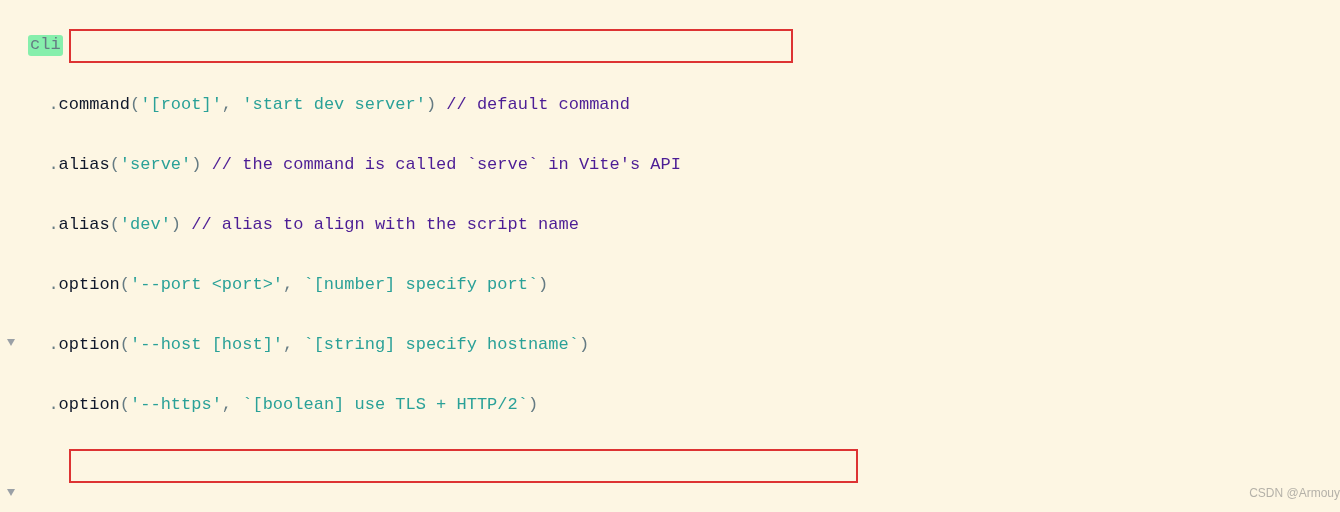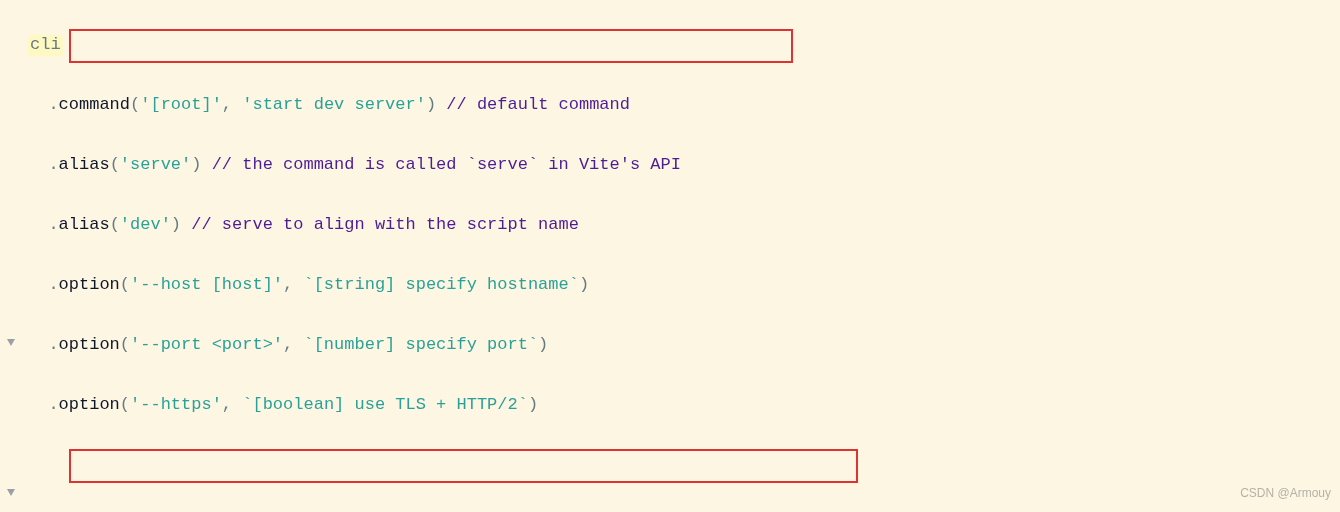--- a/index.html
+++ b/index.html
@@ -58,27 +58,27 @@
   .box2 {
     position: absolute;
     left: 69px;
     top: 449px;
     width: 789px;
     height: 34px;
     border: 2px solid #d33;
     pointer-events: none;
   }
   .hl1 {
-    background: #fef9c3;
+    background: #86efac;
     padding: 0 2px 2px 2px;
     border-radius: 3px;
   }
   .watermark {
     position: absolute;
-    right: 9px;
+    right: 0;
     bottom: 4px;
     font-size: 12px;
     color: rgba(120,120,120,.55);
     font-family: Arial, sans-serif;
   }
 </style>
 </head>
 <body>
 
 <div class="gutter">
@@ -102,23 +102,23 @@
   <div class="gutter-row"></div>
   <div class="gutter-row">
       <span class="chev"></span>
     </div>
 </div>
 
 <div class="code-wrap">
 <div><span class="plain hl1">cli</span></div>
 <div><span class="punc">  .</span><span class="method">command</span><span class="punc">(</span><span class="str">'[root]'</span><span class="punc">, </span><span class="str">'start dev server'</span><span class="punc">)</span><span class="comment"> // default command</span></div>
 <div><span class="punc">  .</span><span class="method">alias</span><span class="punc">(</span><span class="str">'serve'</span><span class="punc">)</span><span class="comment"> // the command is called `serve` in Vite's API</span></div>
-<div><span class="punc">  .</span><span class="method">alias</span><span class="punc">(</span><span class="str">'dev'</span><span class="punc">)</span><span class="comment"> // serve to align with the script name</span></div>
+<div><span class="punc">  .</span><span class="method">alias</span><span class="punc">(</span><span class="str">'dev'</span><span class="punc">)</span><span class="comment"> // alias to align with the script name</span></div>
+<div><span class="punc">  .</span><span class="method">option</span><span class="punc">(</span><span class="str">'--port &lt;port&gt;'</span><span class="punc">, </span><span class="str">`[number] specify port`</span><span class="punc">)</span></div>
 <div><span class="punc">  .</span><span class="method">option</span><span class="punc">(</span><span class="str">'--host [host]'</span><span class="punc">, </span><span class="str">`[string] specify hostname`</span><span class="punc">)</span></div>
-<div><span class="punc">  .</span><span class="method">option</span><span class="punc">(</span><span class="str">'--port &lt;port&gt;'</span><span class="punc">, </span><span class="str">`[number] specify port`</span><span class="punc">)</span></div>
 <div><span class="punc">  .</span><span class="method">option</span><span class="punc">(</span><span class="str">'--https'</span><span class="punc">, </span><span class="str">`[boolean] use TLS + HTTP/2`</span><span class="punc">)</span></div>
 <div></div>
 
 
 
 
 
 
 
 

